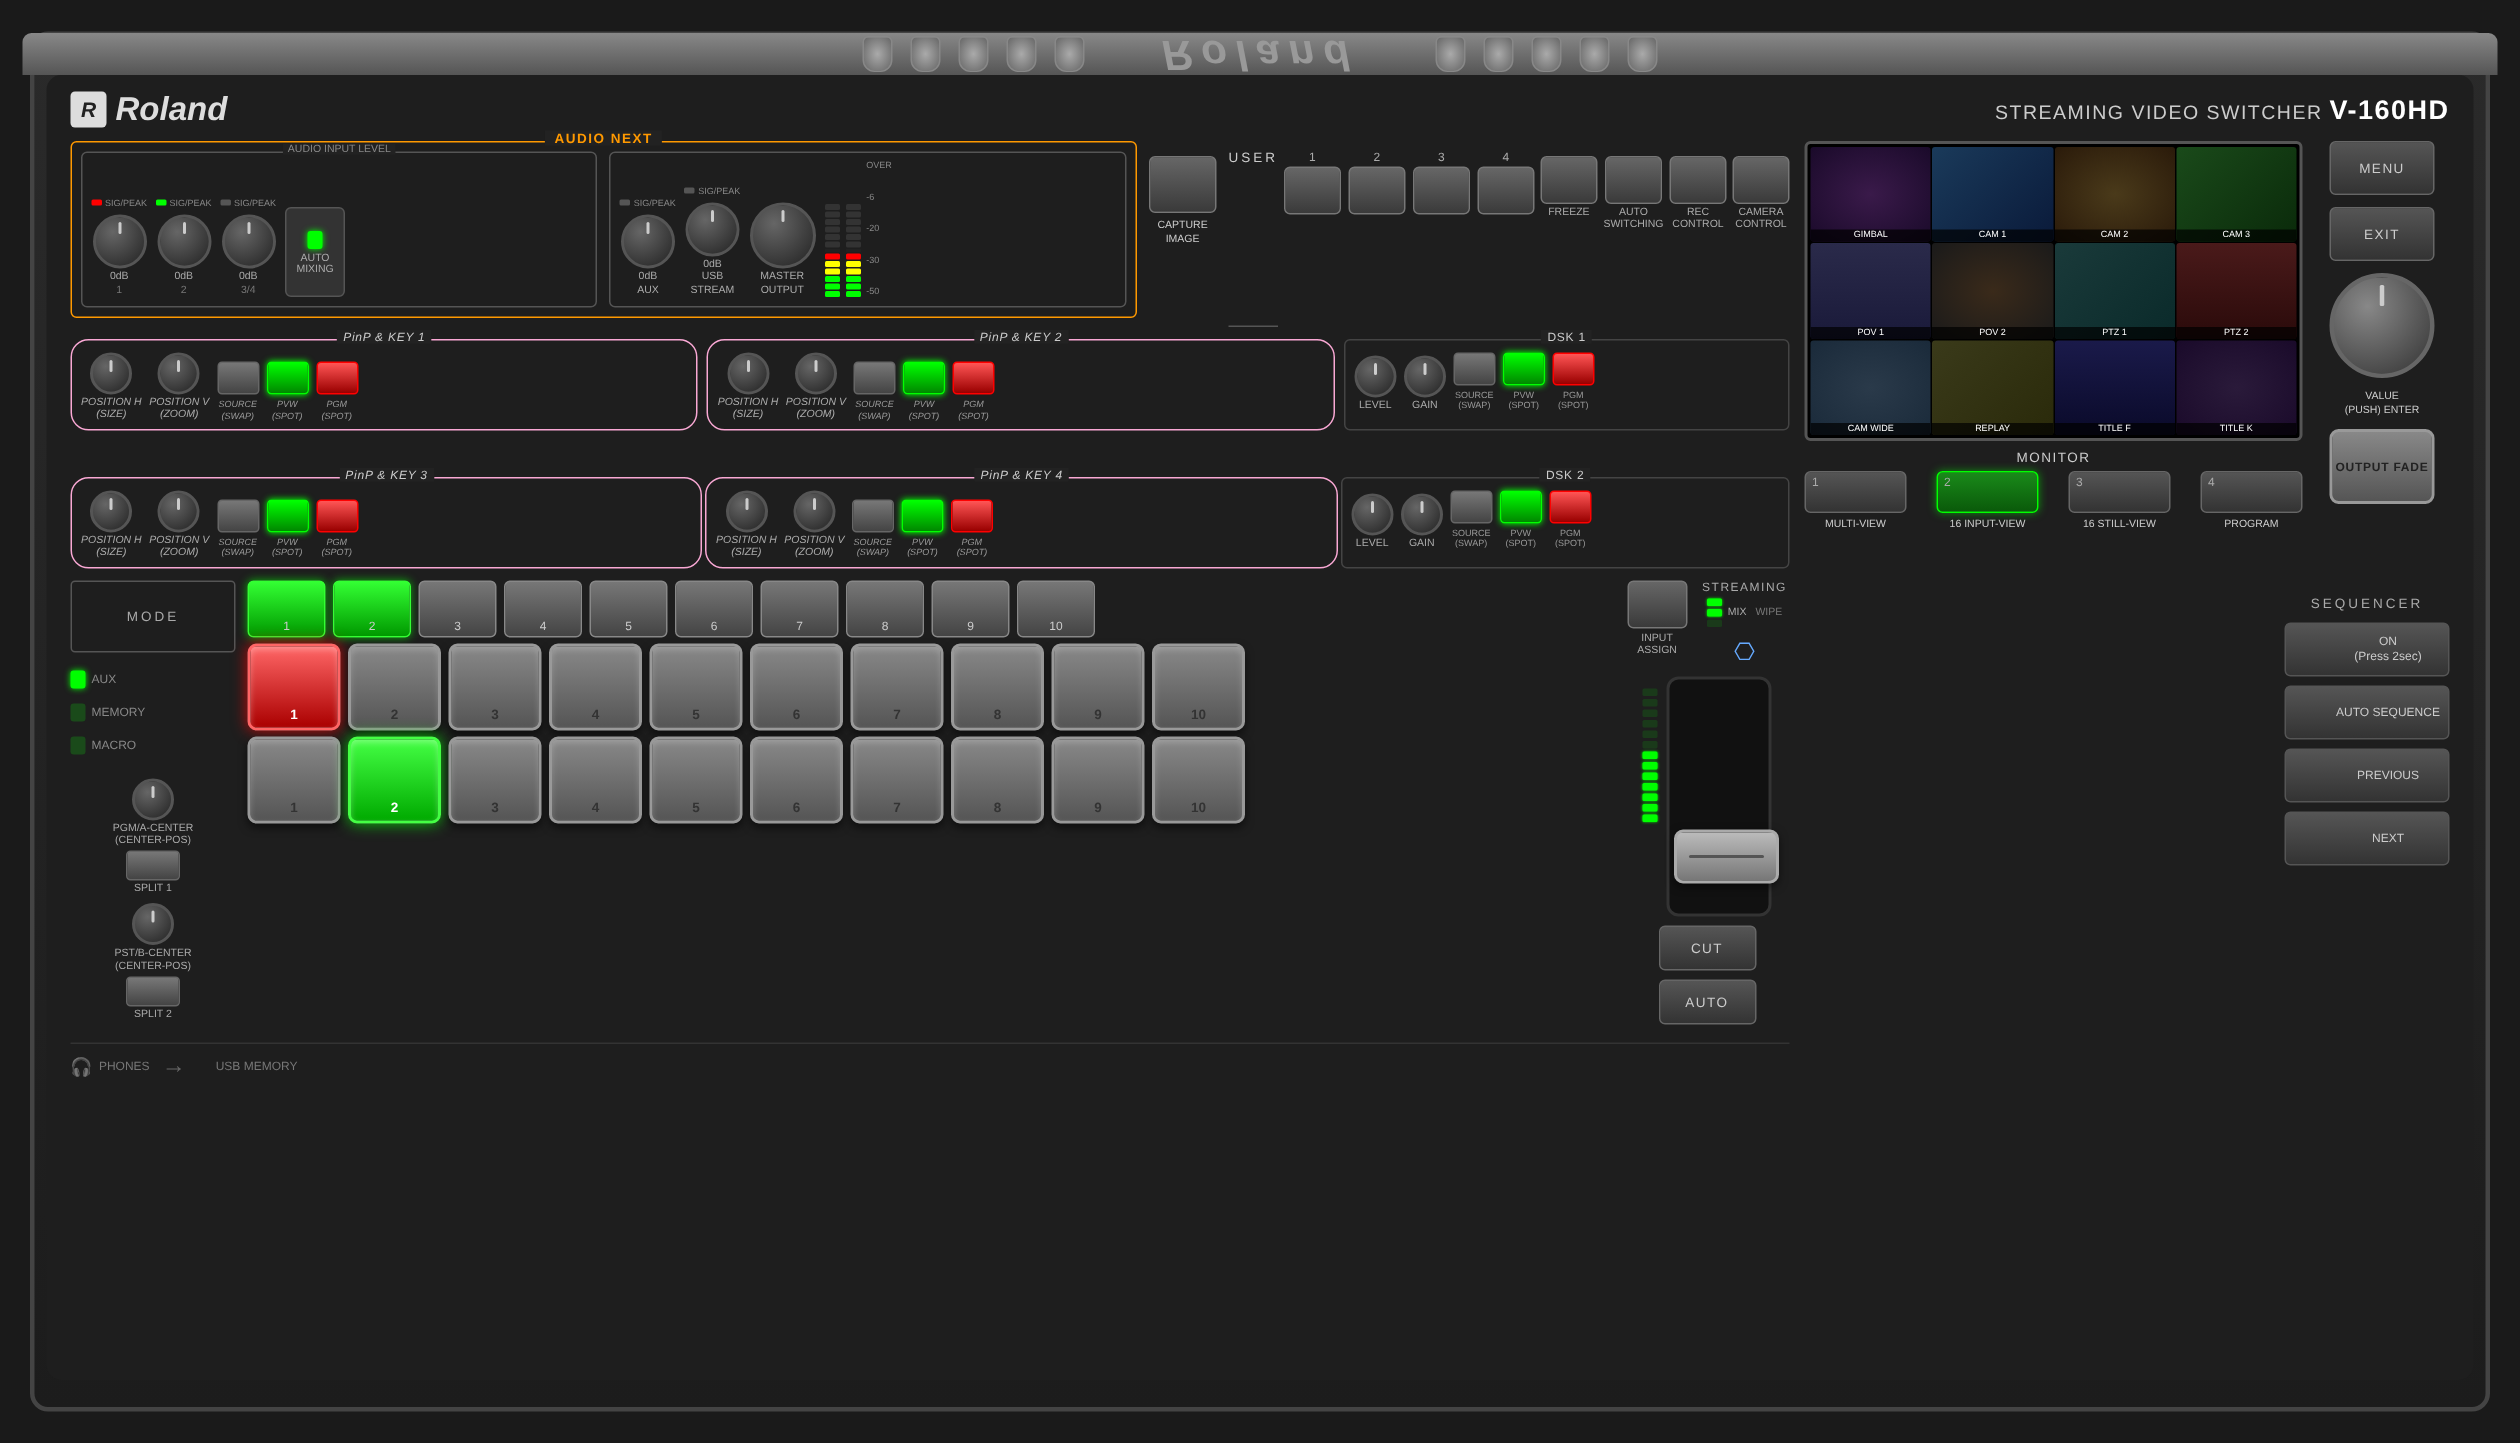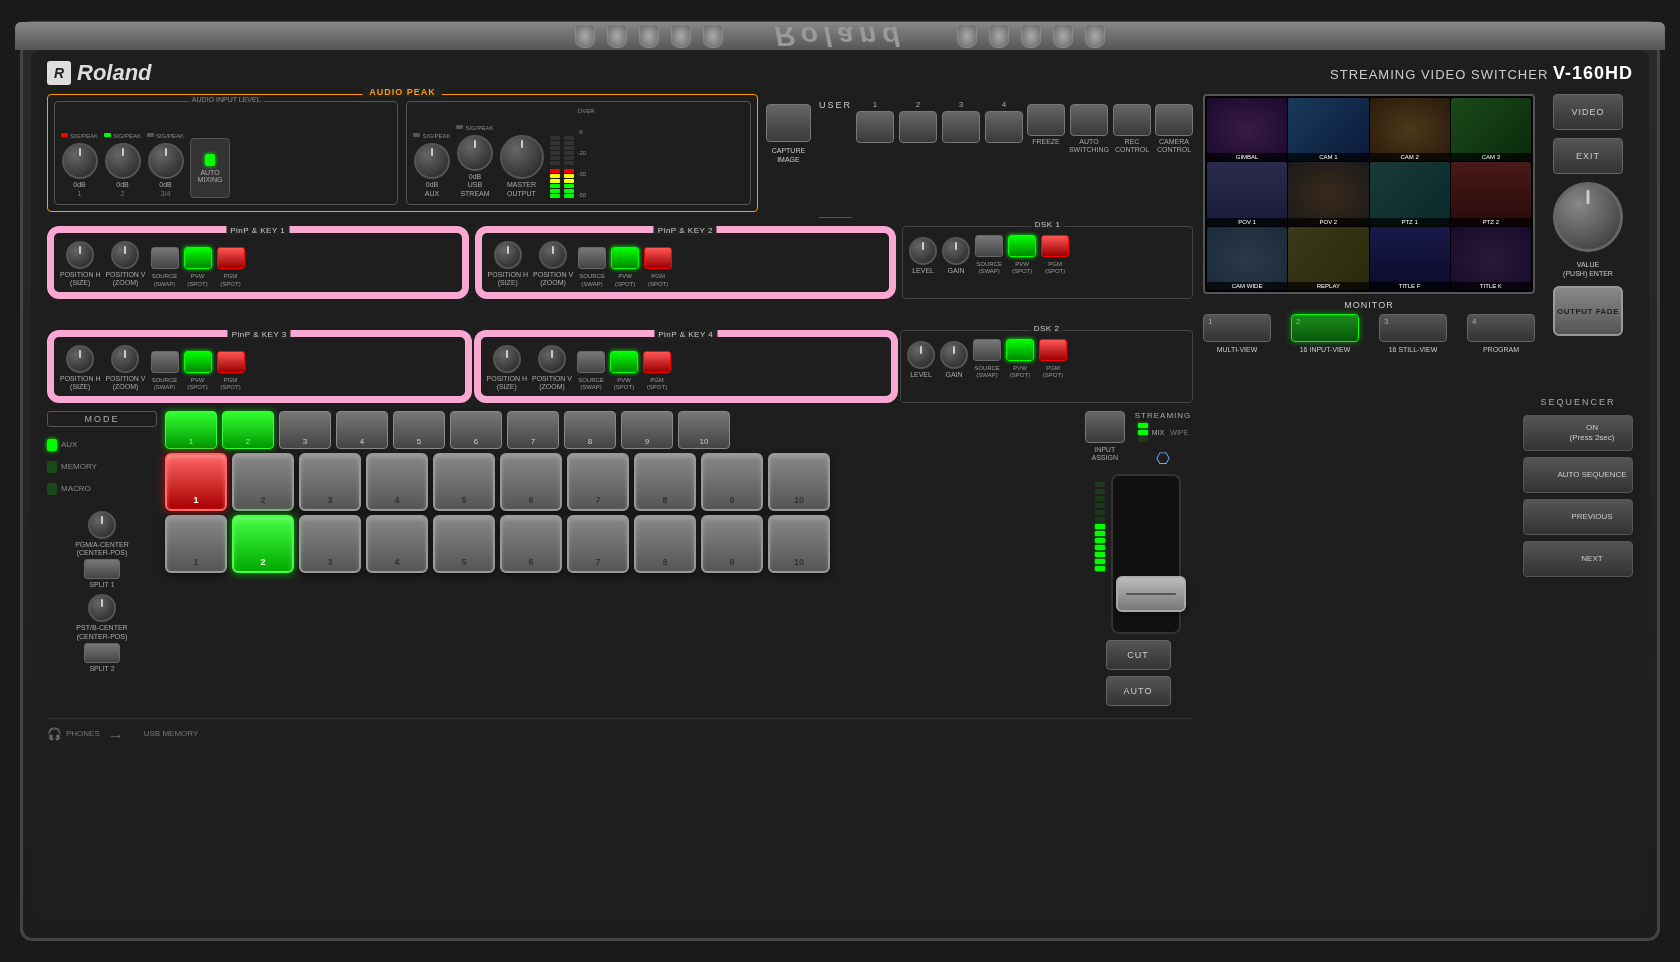--- a/index.html
+++ b/index.html
@@ -181,24 +181,25 @@
       height: 12px;
       background: #1a4a1a;
       border-radius: 2px;
     }
     .vu-seg-red { width: 10px; height: 4px; background: #f00; border-radius: 1px; }
     .vu-seg-yellow { width: 10px; height: 4px; background: #ff0; border-radius: 1px; }
     .vu-seg-green { width: 10px; height: 4px; background: #0f0; border-radius: 1px; }
     .vu-seg-off { width: 10px; height: 4px; background: #333; border-radius: 1px; }
 
     .control-group {
-      border: 7px solid #f9a8d4;
+      border: 1px solid #f9a8d4;
       border-radius: 12px;
       padding: 8px 6px 4px;
       position: relative;
+      font-style: italic;
     }
     .control-group-title {
       position: absolute;
       top: -7px;
       left: 50%;
       transform: translateX(-50%);
       background: #222;
       color: #ccc;
       font-size: 8px;
       padding: 0 4px;
@@ -429,21 +430,21 @@
       text-align: center;
       letter-spacing: 0.5px;
     }
     .mode-title {
       text-align: center;
       color: #aaa;
       font-size: 9px;
       letter-spacing: 2px;
       border: 1px solid #555;
       border-radius: 3px;
-      padding: 2px;
+      padding: 18px;
       margin-bottom: 6px;
     }
     .mode-option {
       display: flex;
       align-items: center;
       gap: 4px;
       margin-bottom: 4px;
     }
     .mode-label {
       color: #888;
@@ -716,21 +717,21 @@
       </div>
     </div>
 
     <div style="display:flex; gap:10px;">
 
       <div style="flex:1; display:flex; flex-direction:column; gap:6px;">
 
         <div style="display:flex; gap:8px;">
 
           <div class="audio-mixer" style="flex:1;">
-            <span class="section-title">AUDIO PEAK</span>
+            <span class="section-title">AUDIO NEXT</span>
             <div class="audio-mixer-inner">
 
               <div class="audio-left">
                 <span style="position:absolute;top:-6px;left:50%;transform:translateX(-50%);background:#222;color:#888;font-size:7px;padding:0 3px;">AUDIO INPUT LEVEL</span>
 
                 <div class="knob-group">
                   <div style="display:flex; gap:2px; margin-bottom:2px;">
                     <div style="width:7px;height:4px;background:#f00;border-radius:1px;"></div>
                     <span style="color:#888;font-size:6px;">SIG/PEAK</span>
                   </div>
@@ -1310,21 +1311,21 @@
                     <span class="monitor-btn-num">4</span>
                   </div>
                   <div class="monitor-btn-label">PROGRAM</div>
                 </div>
               </div>
             </div>
           </div>
 
           <div class="right-panel">
             <div class="side-btn">
-              <span>VIDEO</span>
+              <span>MENU</span>
             </div>
             <div class="side-btn">
               <span>EXIT</span>
             </div>
             <div class="value-knob"></div>
             <div class="value-label">VALUE<br>(PUSH) ENTER</div>
             <div class="output-fade-btn">
               <span>OUTPUT FADE</span>
             </div>
           </div>

